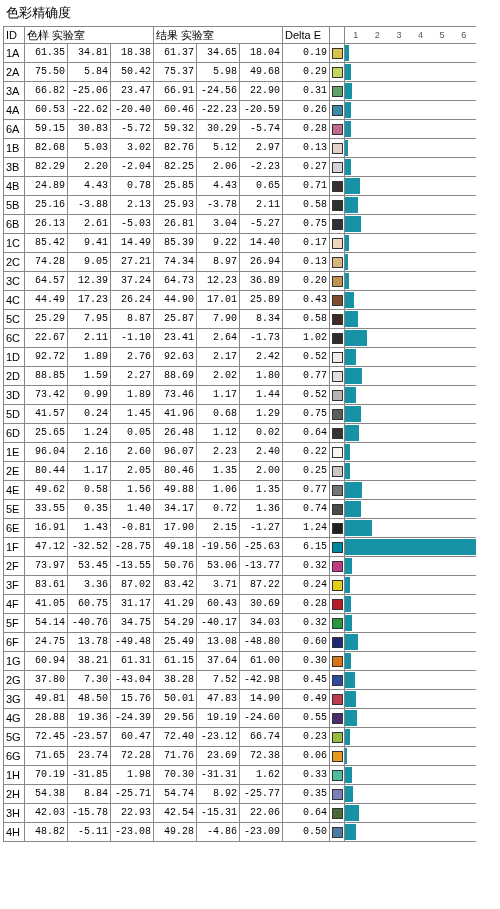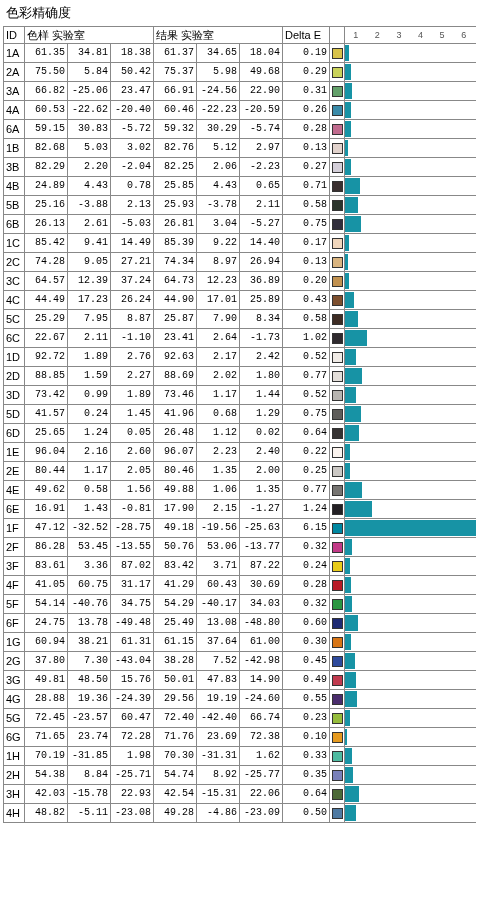--- a/index.html
+++ b/index.html
@@ -425,20 +425,36 @@
           <td class="n">1.35</td>
           <td class="de">0.77</td>
           <td class="sw">
             <div style="background:#767471"></div>
           </td>
           <td class="bar">
             <div class="fill" style="width:11%"></div>
           </td>
         </tr>
         <tr>
+          <td class="id">5E</td>
+          <td class="n">33.55</td>
+          <td class="n">0.35</td>
+          <td class="n">1.40</td>
+          <td class="n">34.17</td>
+          <td class="n">0.72</td>
+          <td class="n">1.36</td>
+          <td class="de">0.74</td>
+          <td class="sw">
+            <div style="background:#4c4a48"></div>
+          </td>
+          <td class="bar">
+            <div class="fill" style="width:10.571428571428571%"></div>
+          </td>
+        </tr>
+        <tr>
           <td class="id">6E</td>
           <td class="n">16.91</td>
           <td class="n">1.43</td>
           <td class="n">-0.81</td>
           <td class="n">17.90</td>
           <td class="n">2.15</td>
           <td class="n">-1.27</td>
           <td class="de">1.24</td>
           <td class="sw">
             <div style="background:#232024"></div>
@@ -458,21 +474,21 @@
           <td class="de">6.15</td>
           <td class="sw">
             <div style="background:#0087a0"></div>
           </td>
           <td class="bar">
             <div class="fill" style="width:87.85714285714286%"></div>
           </td>
         </tr>
         <tr>
           <td class="id">2F</td>
-          <td class="n">86.28</td>
+          <td class="n">73.97</td>
           <td class="n">53.45</td>
           <td class="n">-13.55</td>
           <td class="n">50.76</td>
           <td class="n">53.06</td>
           <td class="n">-13.77</td>
           <td class="de">0.32</td>
           <td class="sw">
             <div style="background:#c23a87"></div>
           </td>
           <td class="bar">
@@ -606,39 +622,39 @@
           <td class="bar">
             <div class="fill" style="width:7.8571428571428585%"></div>
           </td>
         </tr>
         <tr>
           <td class="id">5G</td>
           <td class="n">72.45</td>
           <td class="n">-23.57</td>
           <td class="n">60.47</td>
           <td class="n">72.40</td>
-          <td class="n">-42.40</td>
+          <td class="n">-23.12</td>
           <td class="n">66.74</td>
           <td class="de">0.23</td>
           <td class="sw">
             <div style="background:#95bc3c"></div>
           </td>
           <td class="bar">
             <div class="fill" style="width:3.2857142857142856%"></div>
           </td>
         </tr>
         <tr>
           <td class="id">6G</td>
           <td class="n">71.65</td>
           <td class="n">23.74</td>
           <td class="n">72.28</td>
           <td class="n">71.76</td>
           <td class="n">23.69</td>
           <td class="n">72.38</td>
-          <td class="de">0.10</td>
+          <td class="de">0.06</td>
           <td class="sw">
             <div style="background:#e59a1f"></div>
           </td>
           <td class="bar">
             <div class="fill" style="width:1.4285714285714286%"></div>
           </td>
         </tr>
         <tr>
           <td class="id">1H</td>
           <td class="n">70.19</td>

